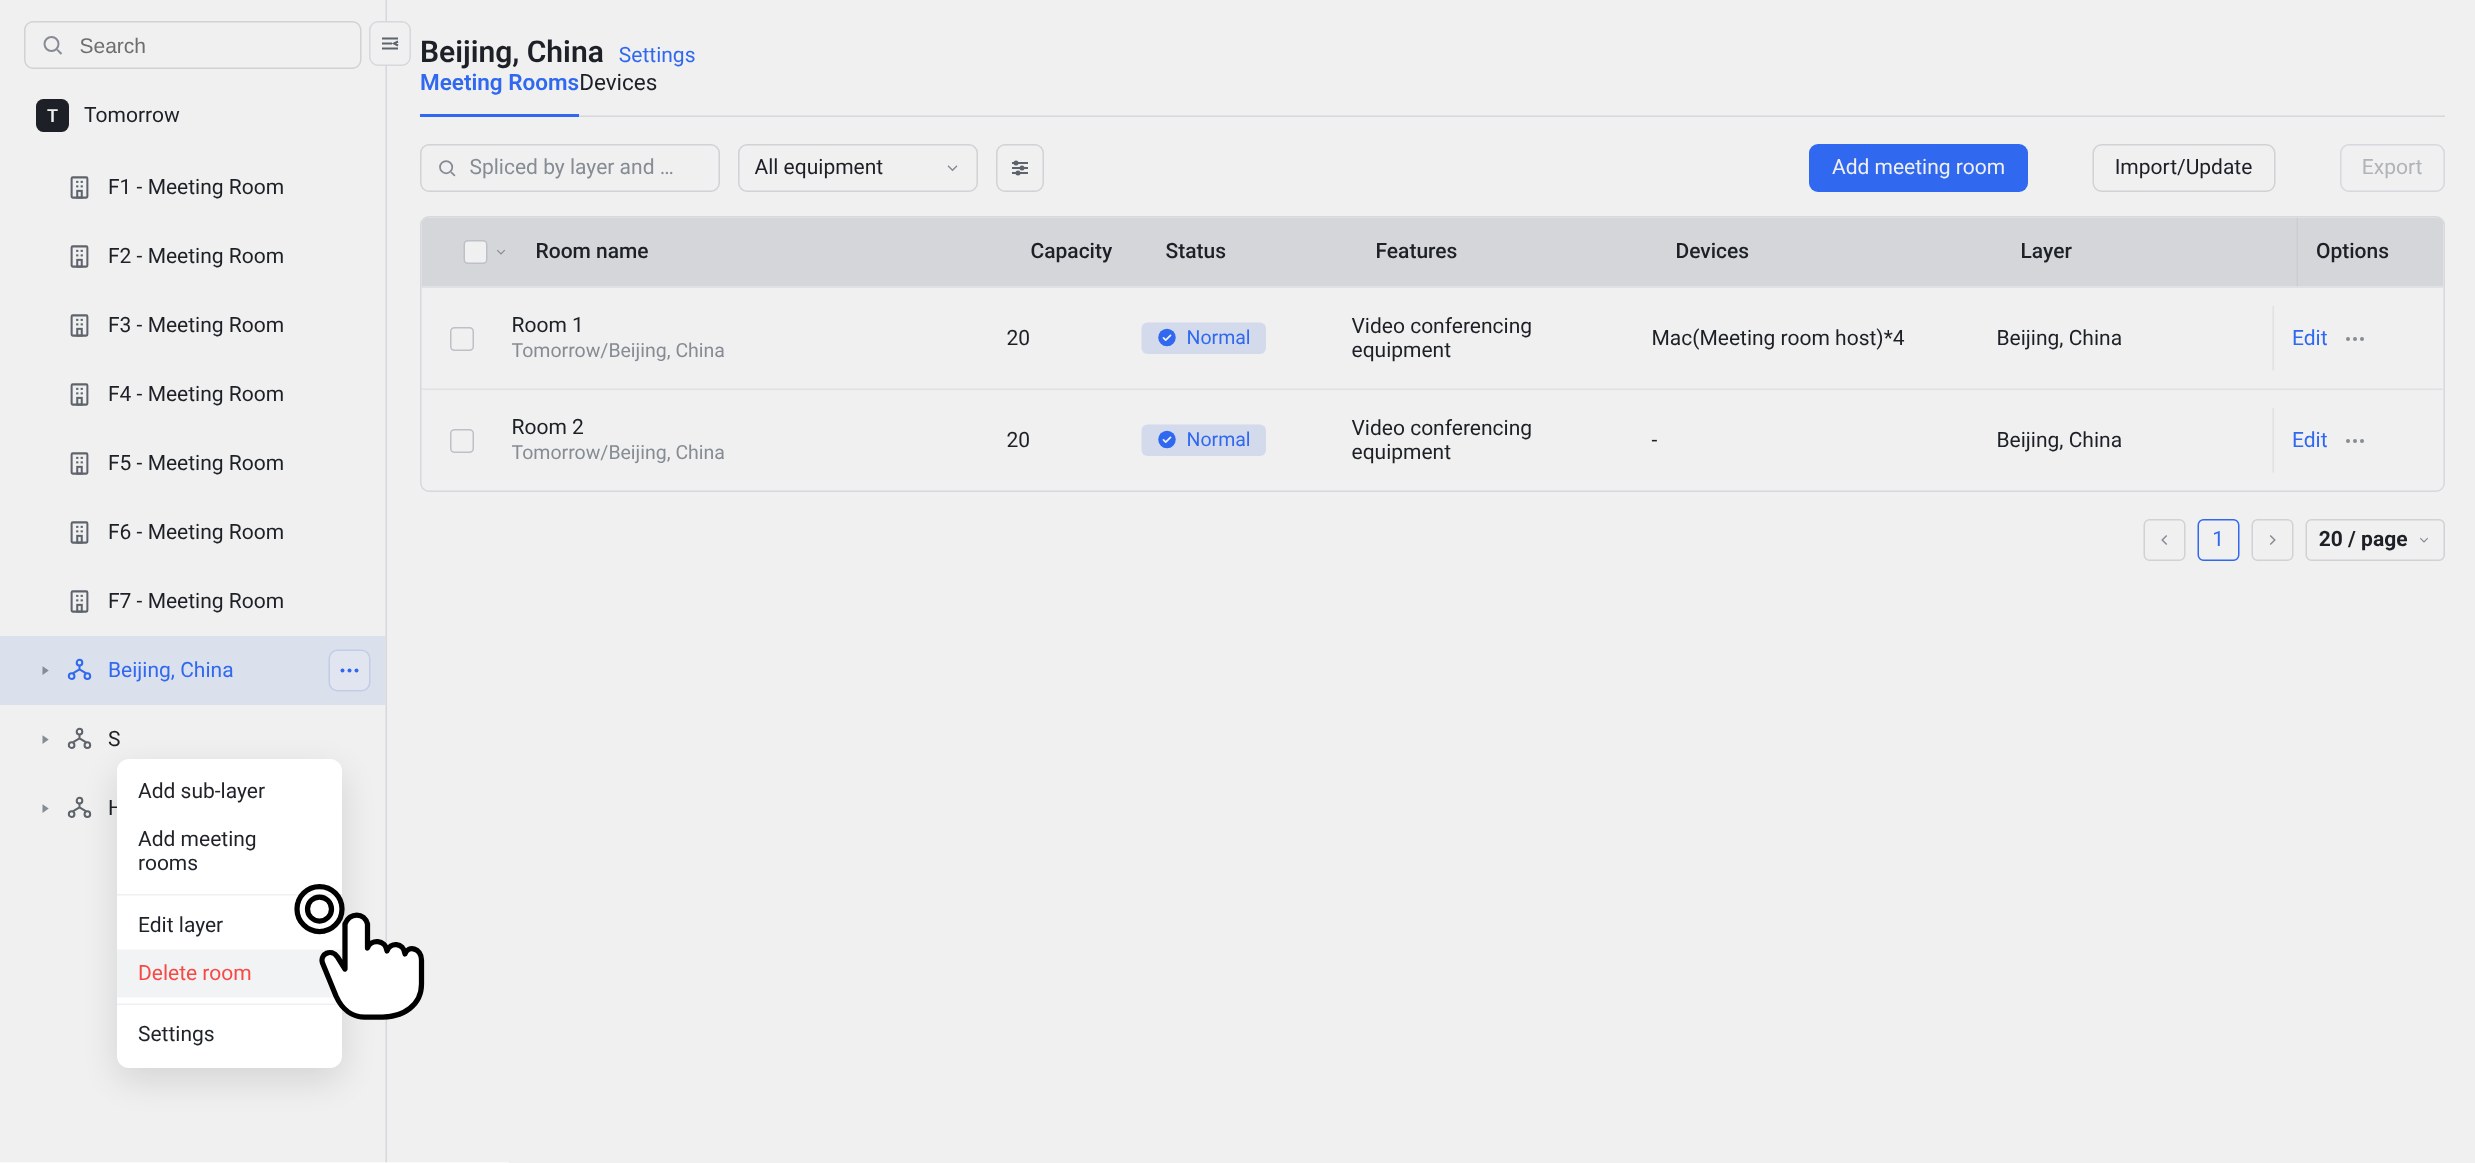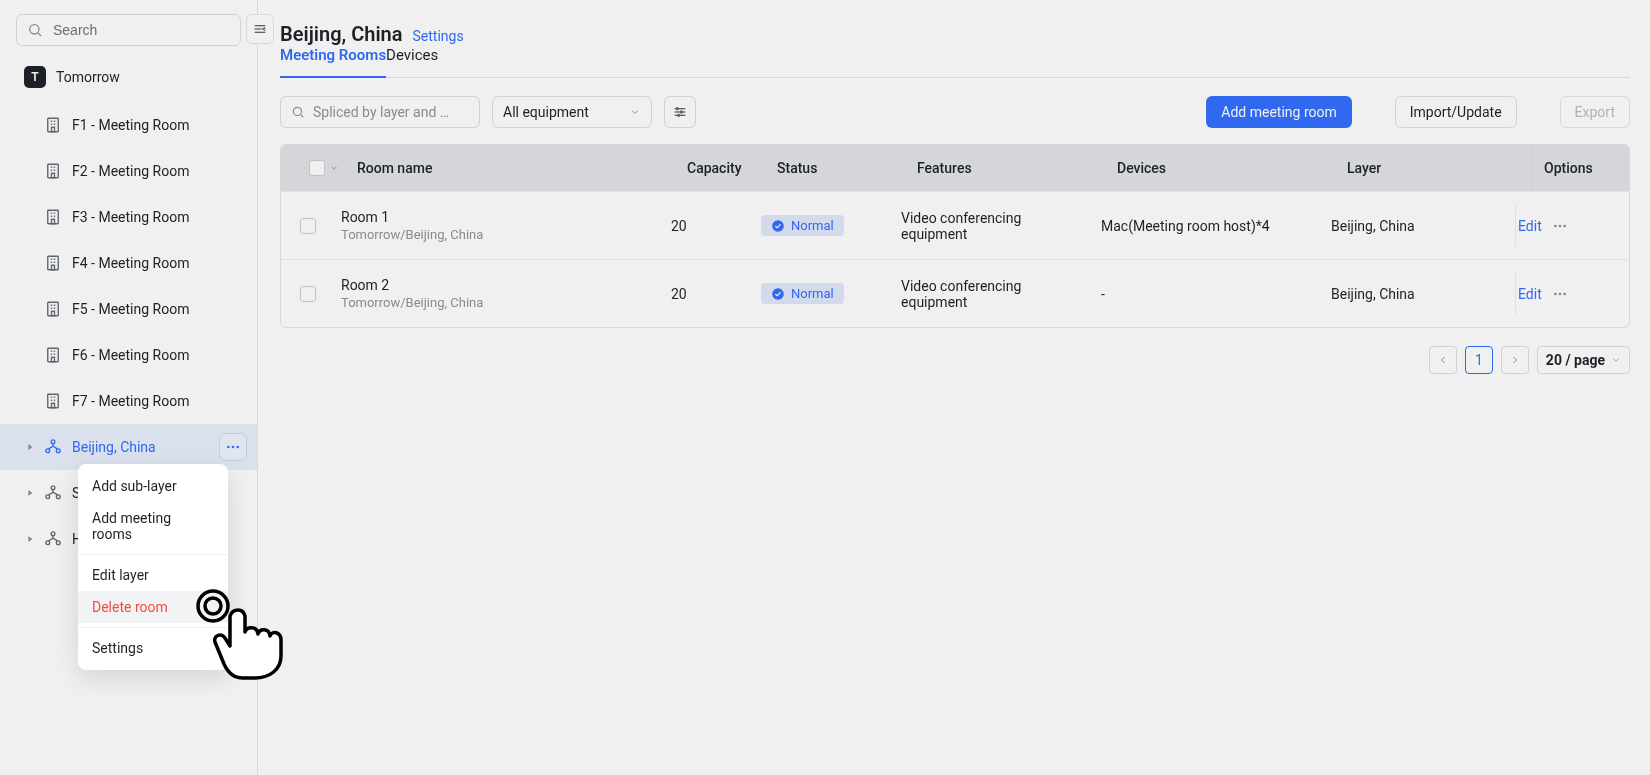--- a/index.html
+++ b/index.html
@@ -95,21 +95,21 @@
     color: #3370ff;
     background: #f0f4ff;
     border: 1px solid #d0d9f5;
   }
   .tree-item .label {
     white-space: nowrap; overflow: hidden; text-overflow: ellipsis;
   }
   
   .ctx-menu {
     position: absolute;
-    left: 78px; top: 464px;
+    left: 78px; top: 506px;
     width: 150px;
     background: #fff;
     border-radius: 8px;
     box-shadow: 0 8px 24px rgba(0,0,0,0.12);
     padding: 6px 0;
     z-index: 20;
   }
   .ctx-item {
     padding: 8px 14px;
     font-size: 14px;
@@ -237,21 +237,21 @@
     background: #e1e8fb; color: #3370ff;
     padding: 3px 10px; border-radius: 4px;
     font-size: 13px;
   }
   .status-dot {
     width: 14px; height: 14px;
   }
   .td.options {
     border-left: 1px solid #eef0f2;
     height: 100%;
-    display: flex; align-items: center; gap: 10px; padding-left: 2px;
+    display: flex; align-items: center; gap: 10px; padding-left: 12px;
   }
   .edit-link { color: #3370ff; cursor: pointer; }
   .row-more { color: #8f959e; cursor:pointer; }
   
   .pager {
     display: flex; justify-content: flex-end; align-items: center; gap: 8px;
     margin-top: 18px;
   }
   .pg-btn {
     width: 28px; height: 28px;

